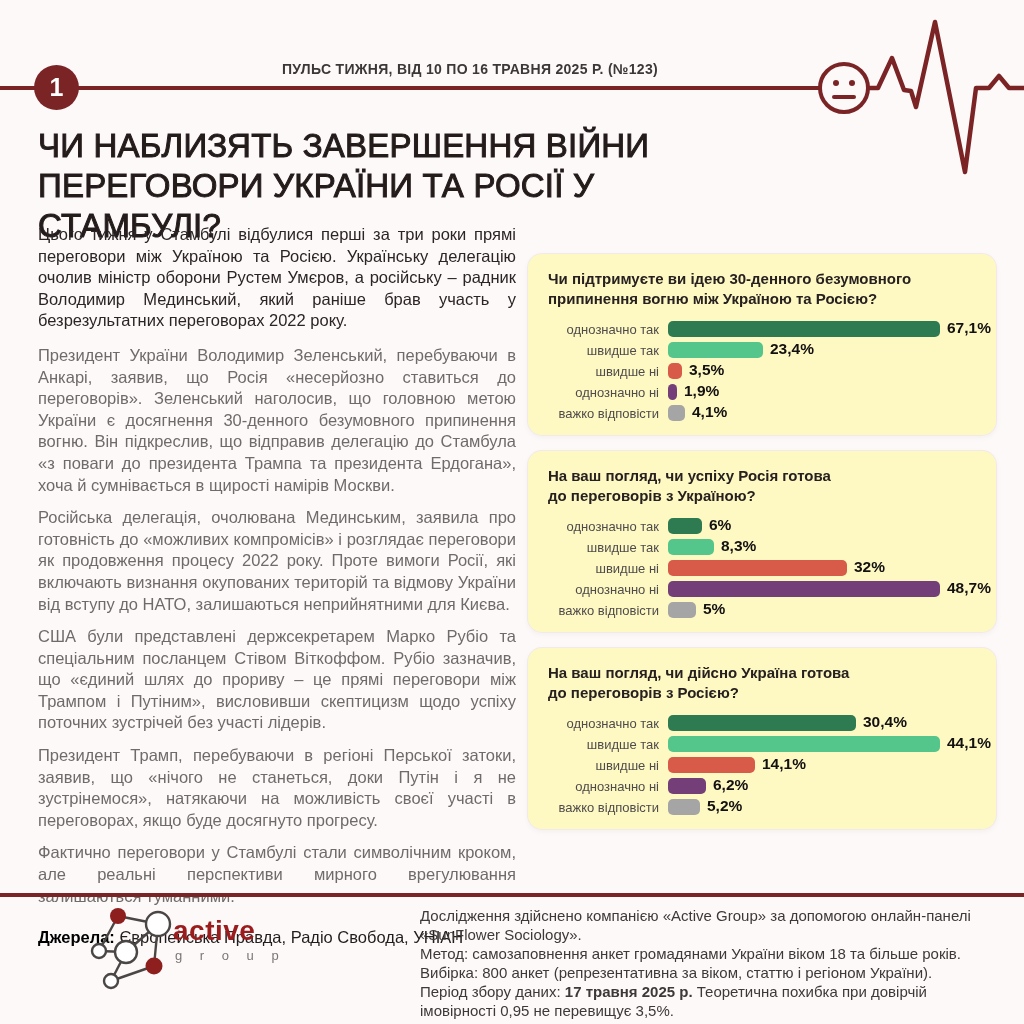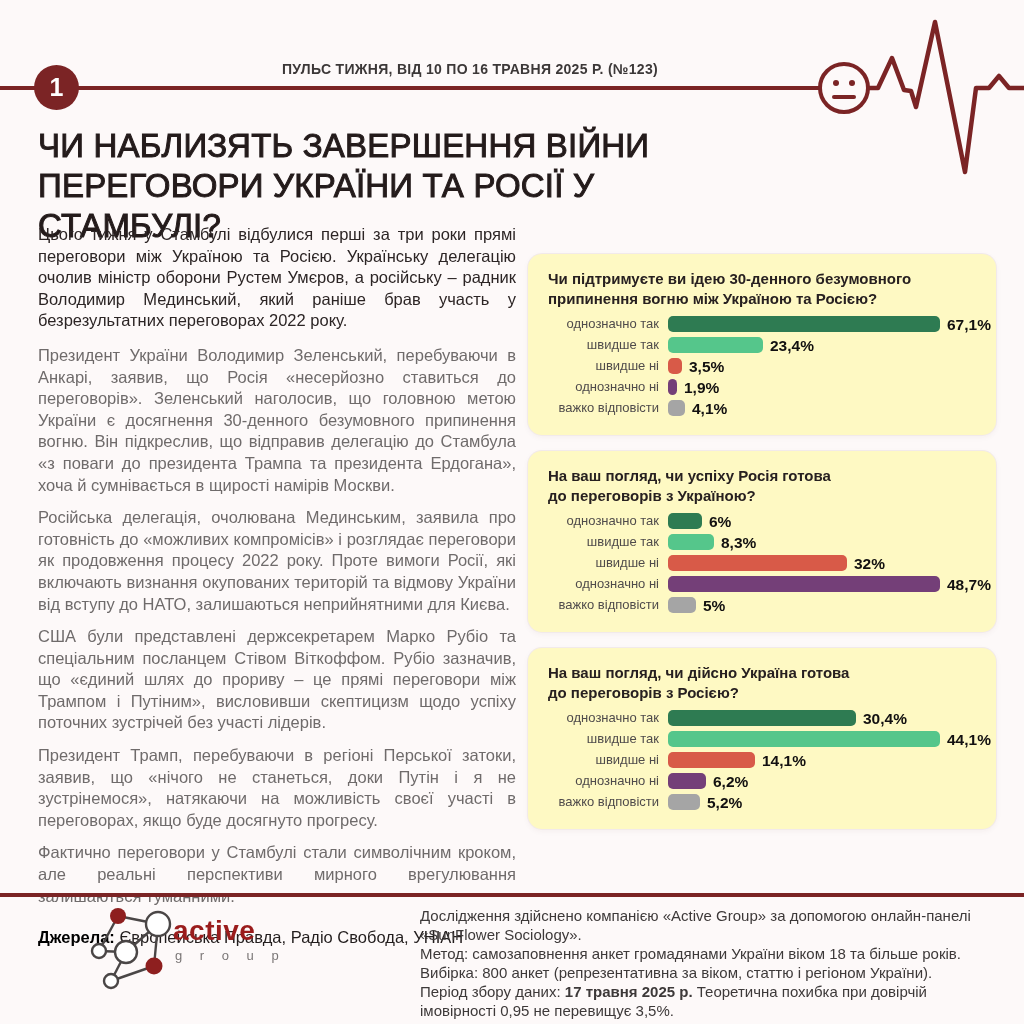--- a/index.html
+++ b/index.html
@@ -30,21 +30,21 @@
   .article p.body { color:#6f6b6b; }
   .sources { margin-top:20px !important; color:#221d1d; text-align:left !important; }
   .sources b { color:#000000; }
 
   
   .charts { position:absolute; left:528px; top:254px; width:468px; display:flex; flex-direction:column; gap:16px; }
   .chart-card { background:#fef9c3; border-radius:14px; padding:15px 18px 14px 18px;
                 box-shadow:0 0 0 1px #f2eaea, 0 2px 6px rgba(80,30,30,0.05); }
   .chart-title { font-size:15px; line-height:19.5px; font-weight:bold; color:#272020;
                  margin:0 0 8px 2px; white-space:pre-line; }
-  .chart-row { display:flex; align-items:flex-start; height:21px; }
+  .chart-row { display:flex; align-items:flex-end; height:21px; }
   .row-label { width:113px; flex:none; text-align:right; padding-right:9px;
                font-size:13px; color:#4f4b4b; white-space:nowrap; }
   .bar { height:16px; border-radius:5px; flex:none; }
   .bar-value { margin-left:7px; font-size:15.5px; font-weight:bold; color:#121010; white-space:nowrap; }
 
   
   .footer-rule { position:absolute; left:0; top:893px; width:1024px; height:4px; background:#7b2425; }
   .logo-net { position:absolute; left:80px; top:900px; width:130px; height:108px; }
   .logo-text { position:absolute; left:173px; top:917px; }
   .logo-active { font-size:28px; font-weight:bold; color:#9a1c1c; line-height:28px; letter-spacing:0.5px; }

